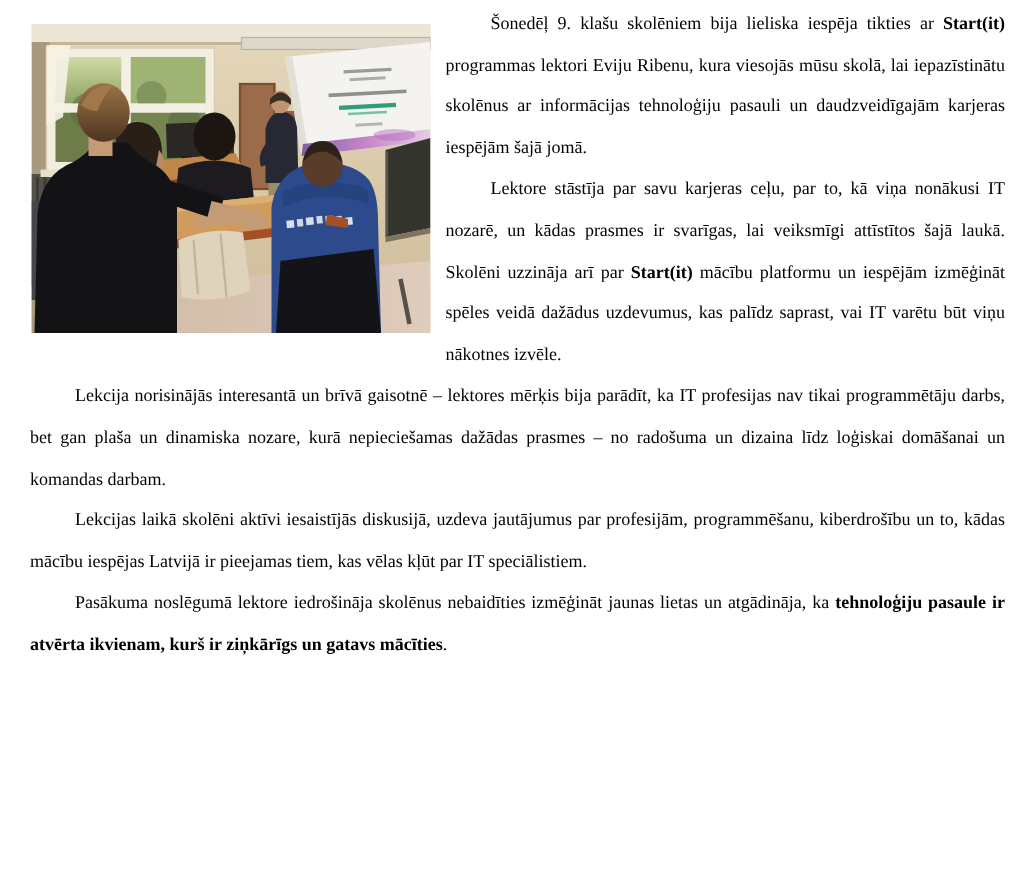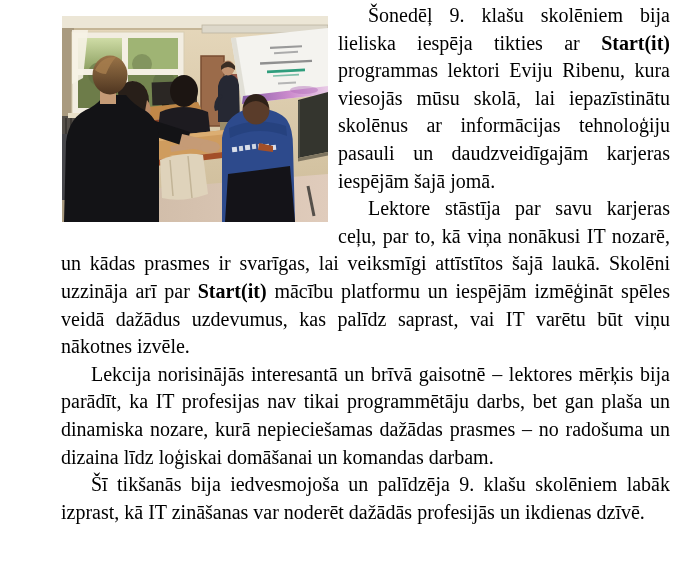--- a/index.html
+++ b/index.html
@@ -3,24 +3,23 @@
 <meta charset="utf-8">
 <style>
   html,body{margin:0;padding:0;background:#ffffff;}
   body{
     width:678px;height:587px;overflow:hidden;
     font-family:"Liberation Serif","DejaVu Serif",serif;
     color:#000;
   }
   .page{
     padding:2px 8px 0 20px;
-    font-size:20px;
+    font-size:12px;
     line-height:27.6px;
     text-align:justify;
-    margin-left:41px;
   }
   .page p{margin:0;text-indent:30px;}
   figure.photo{
     float:left;
     width:266px;height:206px;
     margin:14px 10px 22px 1px;
     padding:0;
   }
   figure.photo svg{display:block;width:266px;height:206px;}
   b{font-weight:bold;}
@@ -178,15 +177,16 @@
         <rect x="38" y="74" width="16" height="14" fill="#c59b76"></rect>
         <ellipse cx="48" cy="59" rx="17.5" ry="19.5" fill="url(#hairGrad)"></ellipse>
         <path d="M33,54 Q40,40 54,41 Q48,48 44,58 Q38,58 33,54 Z" fill="#a87e4e" opacity="0.8"></path>
       </g>
     </svg>
   </figure>
 
   <p><span>Šonedēļ 9. klašu skolēniem bija lieliska iespēja tikties ar </span><b>Start(it)</b><span> programmas lektori Eviju Ribenu, kura viesojās mūsu skolā, lai iepazīstinātu skolēnus ar informācijas tehnoloģiju pasauli un daudzveidīgajām karjeras iespējām šajā jomā.</span></p>
   <p><span>Lektore stāstīja par savu karjeras ceļu, par to, kā viņa nonākusi IT nozarē, un kādas prasmes ir svarīgas, lai veiksmīgi attīstītos šajā laukā. Skolēni uzzināja arī par </span><b>Start(it)</b><span> mācību platformu un iespējām izmēģināt spēles veidā dažādus uzdevumus, kas palīdz saprast, vai IT varētu būt viņu nākotnes izvēle.</span></p>
   <p><span>Lekcija norisinājās interesantā un brīvā gaisotnē – lektores mērķis bija parādīt, ka IT profesijas nav tikai programmētāju darbs, bet gan plaša un dinamiska nozare, kurā nepieciešamas dažādas prasmes – no radošuma un dizaina līdz loģiskai domāšanai un komandas darbam.</span></p>
-  <p><span>Šī tikšanās bija iedvesmojoša un palīdzēja 9. klašu skolēniem labāk izprast, kā IT zināšanas var noderēt dažādās profesijās un ikdienas dzīvē.</span></p>
+  <p><span>Lekcijas laikā skolēni aktīvi iesaistījās diskusijā, uzdeva jautājumus par profesijām, programmēšanu, kiberdrošību un to, kādas mācību iespējas Latvijā ir pieejamas tiem, kas vēlas kļūt par IT speciālistiem.</span></p>
+  <p><span>Pasākuma noslēgumā lektore iedrošināja skolēnus nebaidīties izmēģināt jaunas lietas un atgādināja, ka </span><b>tehnoloģiju pasaule ir atvērta ikvienam, kurš ir ziņkārīgs un gatavs mācīties</b><span>.</span></p>
 
 </div>
 
 </body></html>

